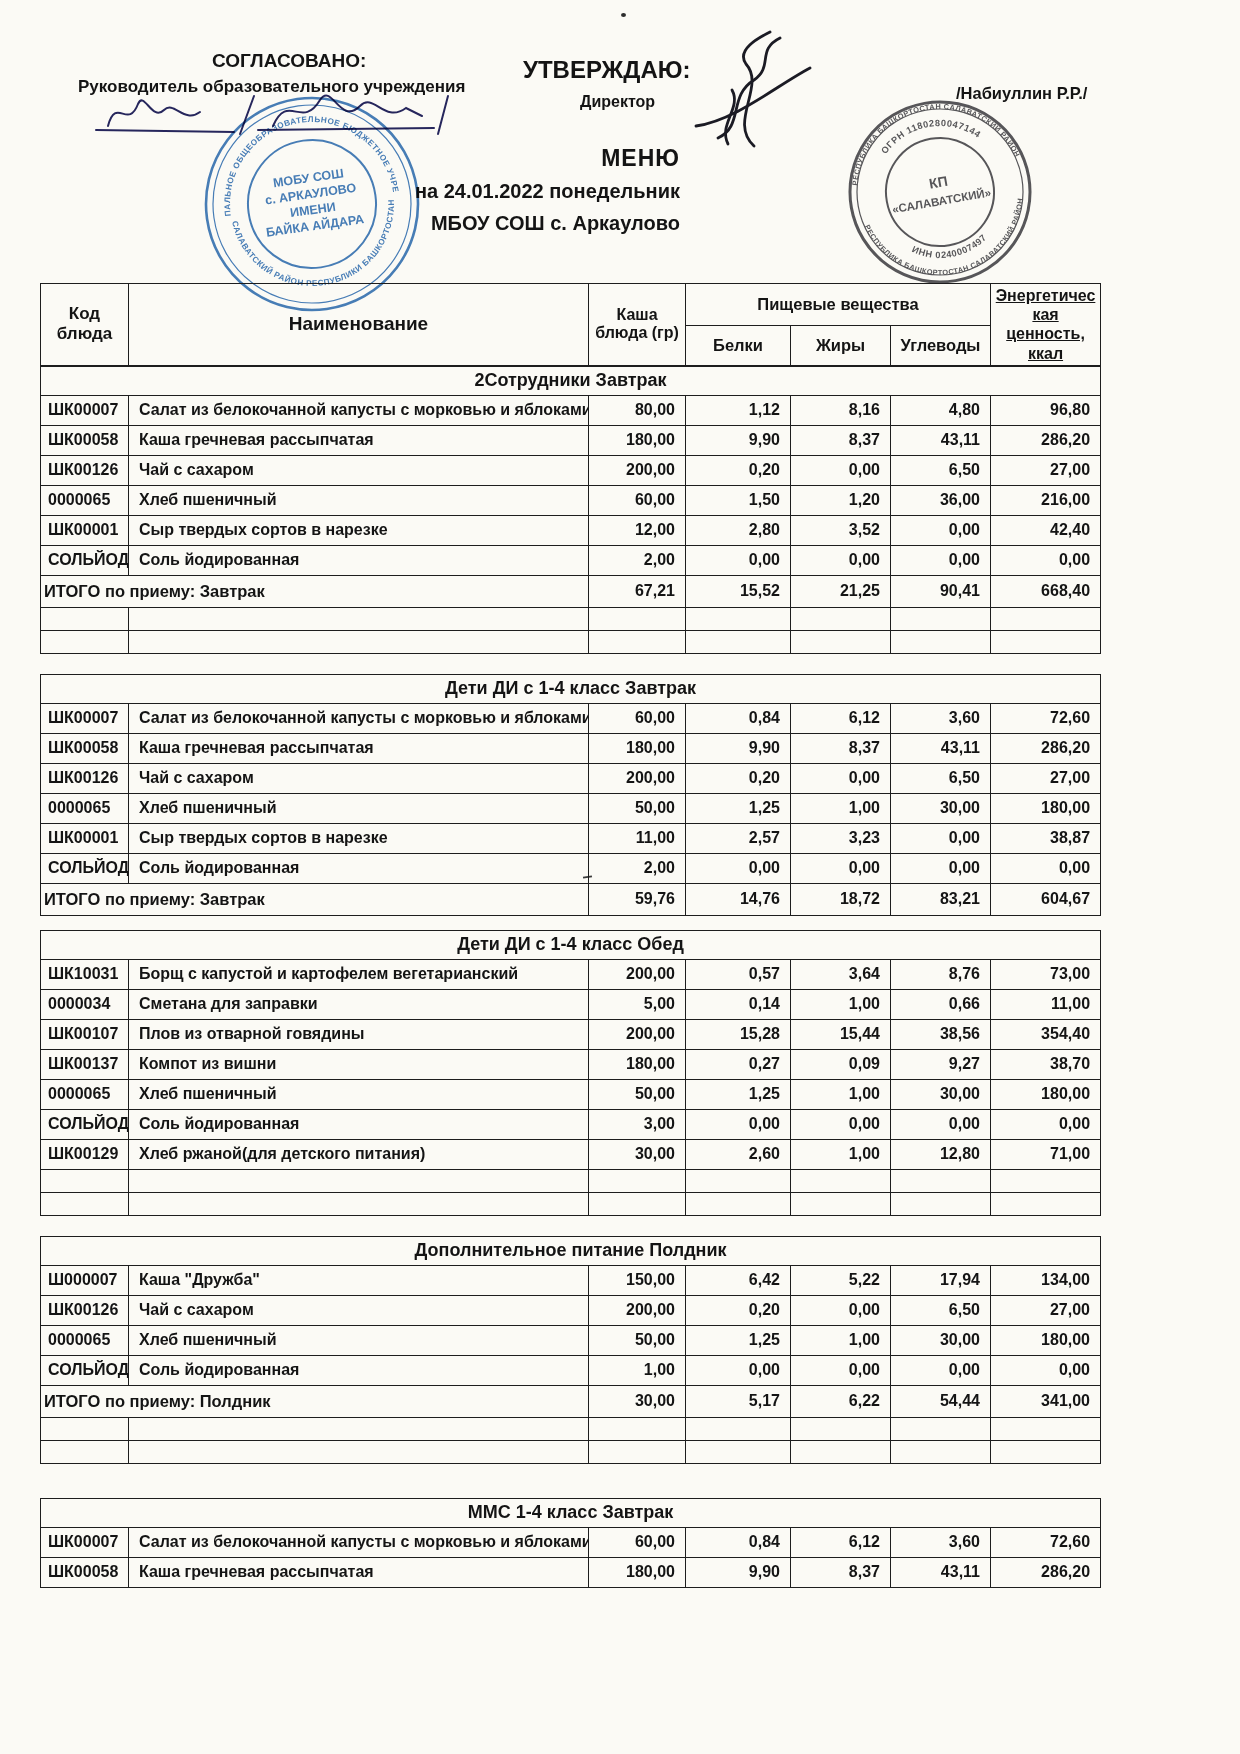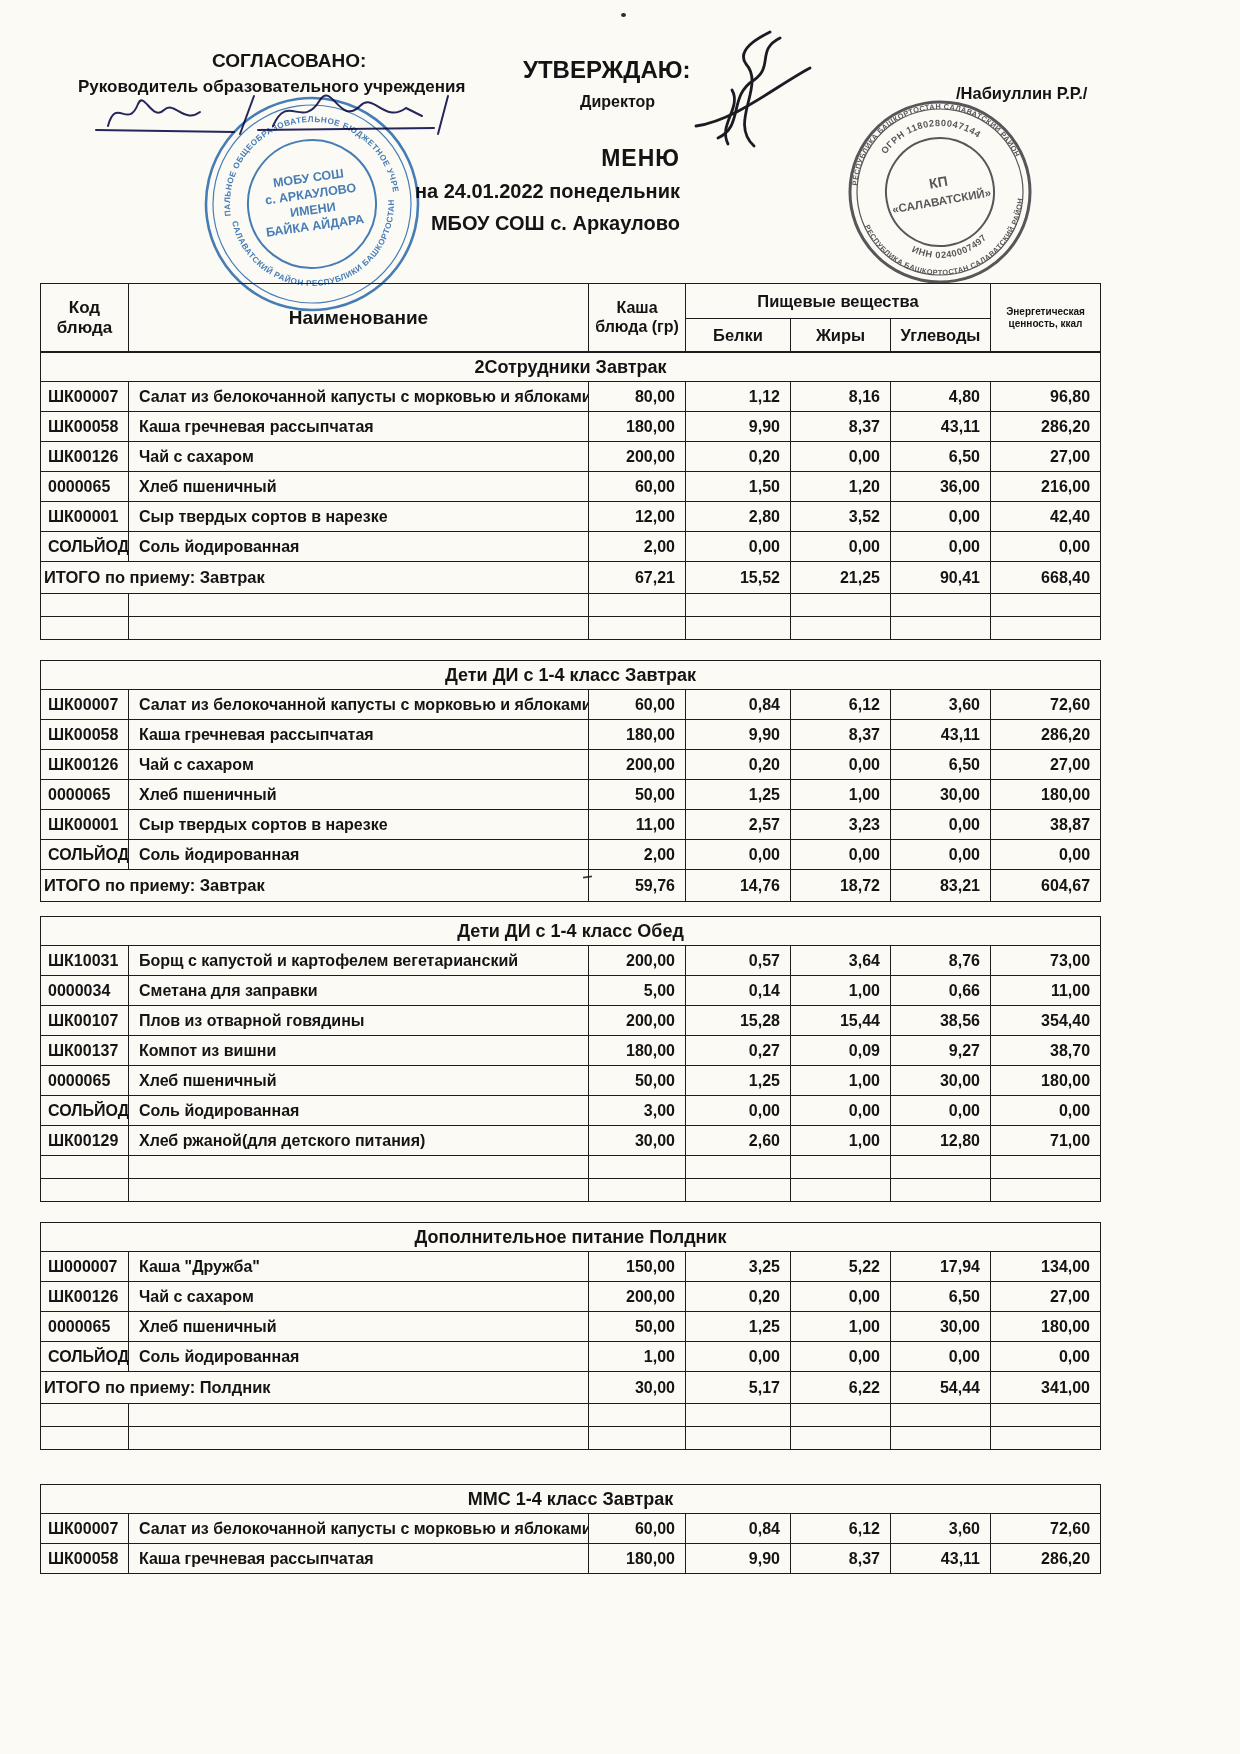--- a/index.html
+++ b/index.html
@@ -31,21 +31,21 @@
   
   .content{position:absolute;left:40px;top:283px;width:1060px;}
   table.menu-table{border-collapse:collapse;table-layout:fixed;width:1060px;}
   .menu-table th,.menu-table td{border:1.6px solid #1d1d1d;overflow:hidden;}
   .menu-table th{font-weight:700;text-align:center;vertical-align:middle;padding:2px 3px;white-space:normal;}
   .h-code{font-size:17px;text-align:left;padding-left:12px;}
   .h-name{font-size:19px;}
   .h-output{font-size:16px;line-height:1.15;}
   .h-nutr{font-size:16.5px;height:30px;}
   .h-sub{font-size:16.5px;height:28px;}
-  .h-energy{font-size:10px;line-height:1.2;word-break:break-word;}
+  .h-energy{font-size:16px;line-height:1.2;word-break:break-word;text-decoration:underline;}
   .sec-title{ text-align:center;font-weight:700;font-size:18px;height:26px;padding:1px 0;}
   .data-row td{height:27px;}
   .c-code{font-size:16px;font-weight:600;padding:1px 3px 1px 7px;white-space:nowrap;}
   .c-name{font-size:16px;font-weight:600;padding:1px 3px 1px 10px;white-space:nowrap;}
   .c-num{font-size:16px;font-weight:600;text-align:right;padding:1px 10px 1px 2px;white-space:nowrap;}
   .total-row td{height:29px;}
   .c-total-label{font-size:16.5px;font-weight:700;padding-left:3px;white-space:nowrap;}
   .total-row .c-num{font-weight:600;}
   .total-row .c-num.c-bold{font-weight:700;}
   .empty-row td{height:20px;}
@@ -456,21 +456,21 @@
             <col style="width: 110px;">
           </colgroup>
           <tbody>
             <tr>
               <td class="sec-title" colspan="7">Дополнительное питание Полдник</td>
             </tr>
             <tr class="data-row">
               <td class="c-code">Ш000007</td>
               <td class="c-name">Каша "Дружба"</td>
               <td class="c-num">150,00</td>
-              <td class="c-num">3,25</td>
+              <td class="c-num">6,42</td>
               <td class="c-num">5,22</td>
               <td class="c-num">17,94</td>
               <td class="c-num">134,00</td>
             </tr>
             <tr class="data-row">
               <td class="c-code">ШК00126</td>
               <td class="c-name">Чай с сахаром</td>
               <td class="c-num">200,00</td>
               <td class="c-num">0,20</td>
               <td class="c-num">0,00</td>

